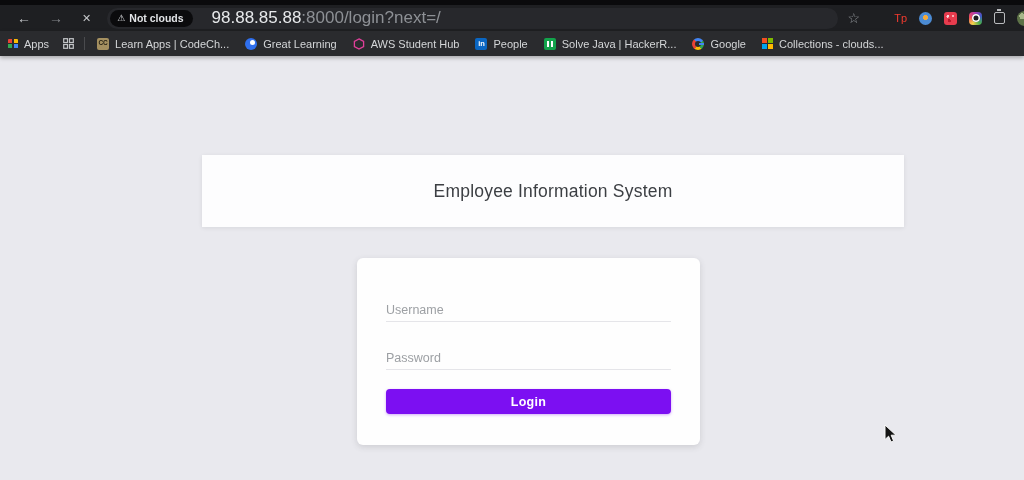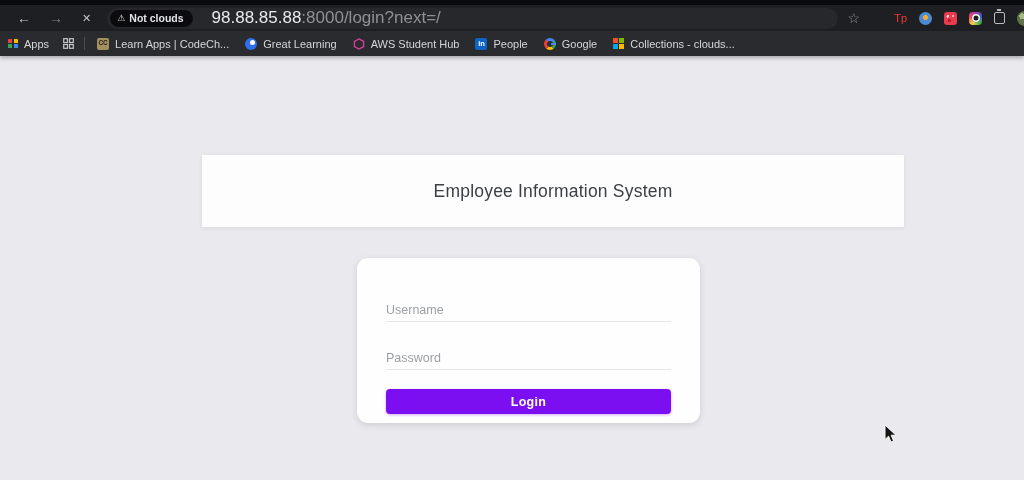--- a/index.html
+++ b/index.html
@@ -81,22 +81,22 @@
       linear-gradient(#00a4ef,#00a4ef) 0 100%/5px 5px no-repeat,
       linear-gradient(#ffb900,#ffb900) 100% 100%/5px 5px no-repeat; }
 
   
   .page { position:relative; width:1024px; height:424px; background:#e9e9ee; }
   .titlecard { position:absolute; left:178px; top:99px; width:702px; height:72px;
                background:#fdfdfe; box-shadow:0 1px 4px rgba(60,64,67,.10);
                display:flex; align-items:center; justify-content:center;margin-left:24px; }
   .titlecard h1 { font-size:17.5px; font-weight:500; color:#3c3f43; letter-spacing:.2px; }
 
-  .logincard { position:absolute; left:357px; top:202px; width:343px; height:165px;
-               background:#fefefe; border-radius:11px; box-shadow:0 2px 6px rgba(60,64,67,.16); }
+  .logincard { position:absolute; left:357px; top:202px; width:343px; height:187px;
+               background:#fefefe; border-radius:6px; box-shadow:0 2px 6px rgba(60,64,67,.16); }
   .field { position:absolute; left:29px; width:285px; height:24px; border:none;
            border-bottom:1px solid #e5e5e9; background:transparent; outline:none;
            font-size:12.5px; color:#555; font-family:"Liberation Sans", sans-serif; }
   .field::placeholder { color:#9da0a4; opacity:1; }
   .field.u { top:40px; }
   .field.p { top:88px; }
   .loginbtn { position:absolute; left:29px; top:131px; width:285px; height:25px;
               background:#7c0ff2; border:none; border-radius:4px; color:#fff;
               font-size:12.5px; font-weight:700; letter-spacing:.3px; cursor:pointer;
               font-family:"Liberation Sans", sans-serif;
@@ -165,20 +165,24 @@
             <polygon points="6,0.9 10.6,3.5 10.6,8.5 6,11.1 1.4,8.5 1.4,3.5" fill="none" stroke="#e03f9a" stroke-width="1.3"></polygon>
           </svg>
       </span>
       <span class="bm-label">AWS Student Hub</span>
     </div>
     <div class="bm-item">
       <span class="bi li">in</span>
       <span class="bm-label">People</span>
     </div>
     <div class="bm-item">
+      <span class="bi hr"></span>
+      <span class="bm-label">Solve Java | HackerR...</span>
+    </div>
+    <div class="bm-item">
       <span class="bi gg"></span>
       <span class="bm-label">Google</span>
     </div>
     <div class="bm-item">
       <span class="bi ms"></span>
       <span class="bm-label">Collections - clouds...</span>
     </div>
 
   </div>
 

